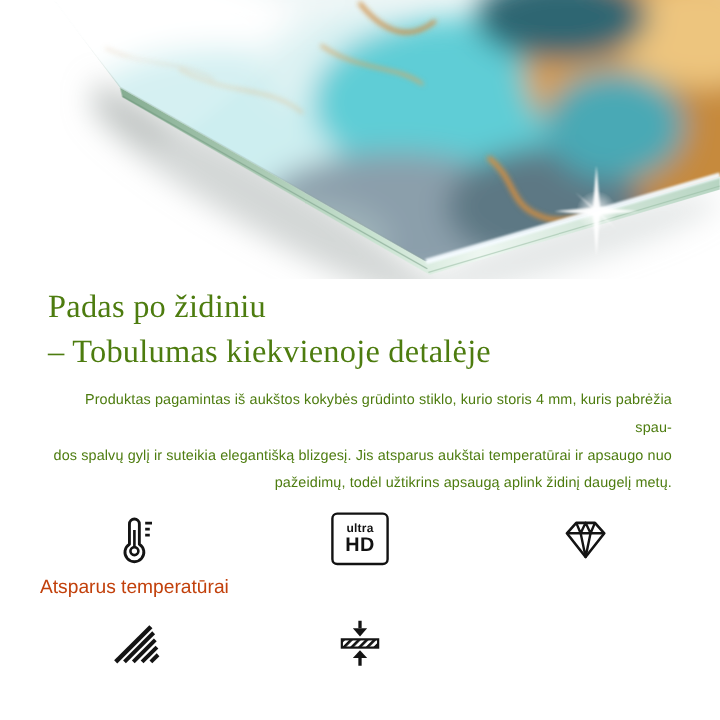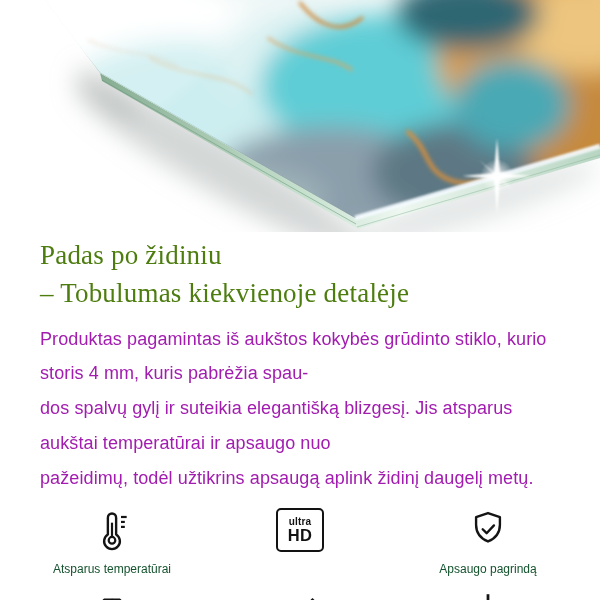--- a/index.html
+++ b/index.html
@@ -9,30 +9,30 @@
   }
   .hero{width:600px;height:232px;position:relative;background:#ffffff;}
   .hero svg{display:block;}
   h1.headline{
     margin:4px 40px 0;
     font-family:"Liberation Serif",serif;
     font-weight:400;font-size:27px;line-height:1.42;color:#4d7c0f;
     letter-spacing:.2px;white-space:pre-line;
   }
   p.description{
-    margin:9px 40px 0;font-size:18px;line-height:1.93;color:#a21caf;
-    white-space:pre-line;letter-spacing:.1px;
+    margin:9px 40px 0;font-size:12px;line-height:1.93;color:#4d7c0f;
+    white-space:pre-line;letter-spacing:.1px;text-align:right;
   }
   .features{
     display:grid;grid-template-columns:repeat(3,1fr);
     row-gap:14px;margin:12px 18px 0;
   }
   .feature{display:flex;flex-direction:column;align-items:center;}
   .icon-wrap{height:46px;display:flex;align-items:center;justify-content:flex-start;}
-  .feature .label{margin-top:9px;font-size:12px;color:#14532d;text-align:left;}
+  .feature .label{margin-top:9px;font-size:16px;color:#c2410c;text-align:left;}
   .uhd{
     width:44px;height:40px;border:2.5px solid #121212;border-radius:5px;
     display:flex;flex-direction:column;align-items:center;justify-content:center;
     background:#ffffff;
   }
   .uhd .t1{font-size:10px;font-weight:700;line-height:1;letter-spacing:.2px;color:#121212;}
   .uhd .t2{font-size:16.5px;font-weight:700;line-height:1.05;letter-spacing:.3px;color:#121212;}
   .ink{stroke:#141414;fill:none;}
 </style>
 </head>
@@ -145,29 +145,20 @@
 
   <div class="feature">
     <div class="icon-wrap">
       <div class="uhd">
         <span class="t1">ultra</span>
         <span class="t2">HD</span>
       </div>
     </div>
   </div>
 
-  <div class="feature">
-    <div class="icon-wrap">
-      <svg width="44" height="44" viewBox="0 0 48 48">
-        <path class="ink" stroke-width="2.6" stroke-linejoin="round" d="M24,5.5 L37,10 v8.2 c0,8.8 -5.6,15.2 -13,18.3 C16.6,33.4 11,27 11,18.2 V10 Z"></path>
-        <path class="ink" stroke-width="2.6" stroke-linecap="round" stroke-linejoin="round" d="M18.2,23.2 l4.3,4.3 L30.5,19"></path>
-      </svg>
-    </div>
-    <div class="label">Apsaugo pagrindą</div>
-  </div>
 
   <div class="feature">
     <div class="icon-wrap">
       <svg width="44" height="44" viewBox="0 0 48 48">
         <polygon class="ink" stroke-width="2.4" stroke-linejoin="round" points="15.5,9.5 32.5,9.5 41,19 24,40.5 7,19"></polygon>
         <line class="ink" stroke-width="2.2" x1="7" y1="19" x2="41" y2="19"></line>
         <path class="ink" stroke-width="2.2" stroke-linejoin="round" d="M15.5,9.5 L19.5,19 L24,9.5 L28.5,19 L32.5,9.5"></path>
         <path class="ink" stroke-width="2.2" stroke-linejoin="round" d="M19.5,19 L24,40.5 L28.5,19"></path>
       </svg>
     </div>

